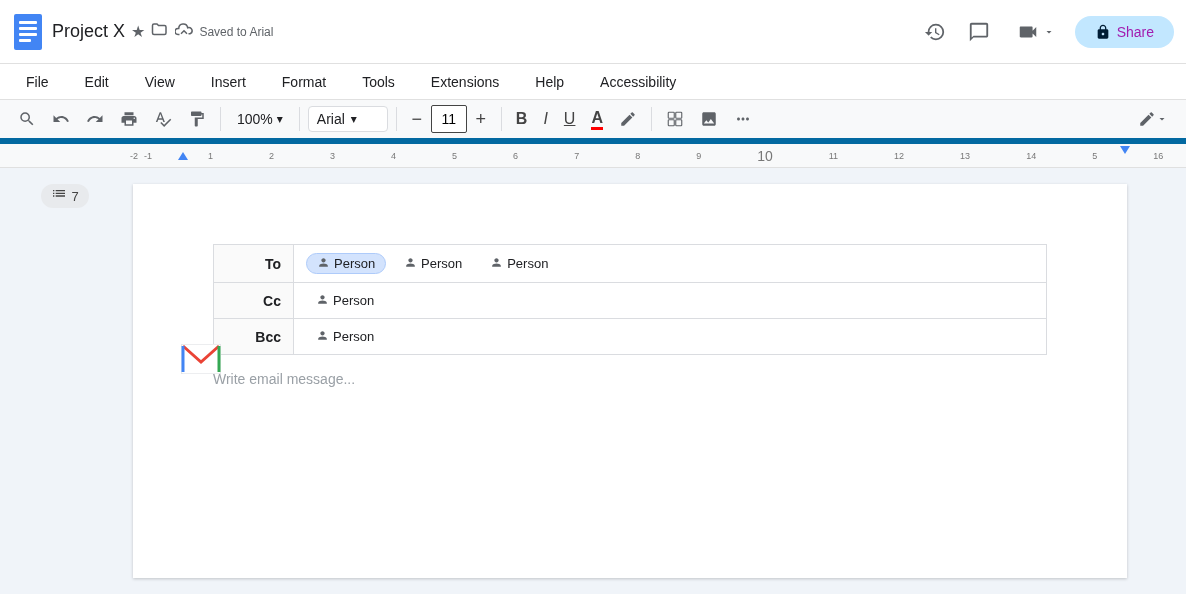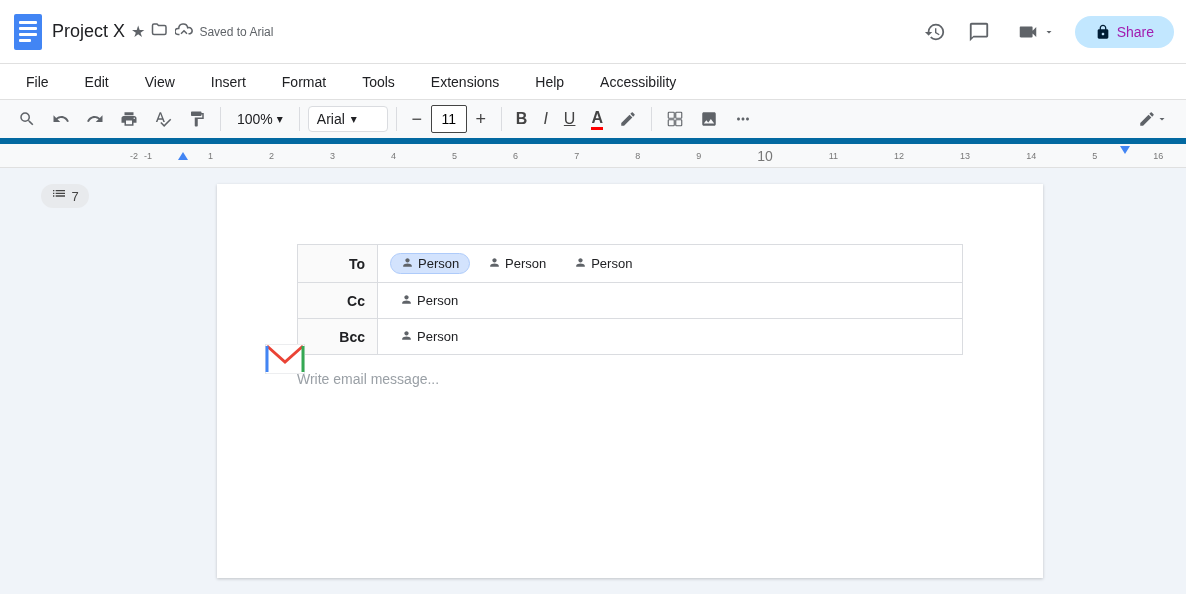--- a/index.html
+++ b/index.html
@@ -235,21 +235,21 @@
     }
     .page-area {
       flex: 1;
       background: #f0f4f9;
       display: flex;
       justify-content: center;
       overflow: hidden;
       padding: 16px 0;
     }
     .page {
-      width: 826px;
+      width: 994px;
       background: #fff;
       box-shadow: 0 1px 3px rgba(0,0,0,0.2);
       min-height: 100%;
       padding: 40px 80px;
       display: flex;
       flex-direction: column;
       position: relative;
     }
 
     .email-table {

